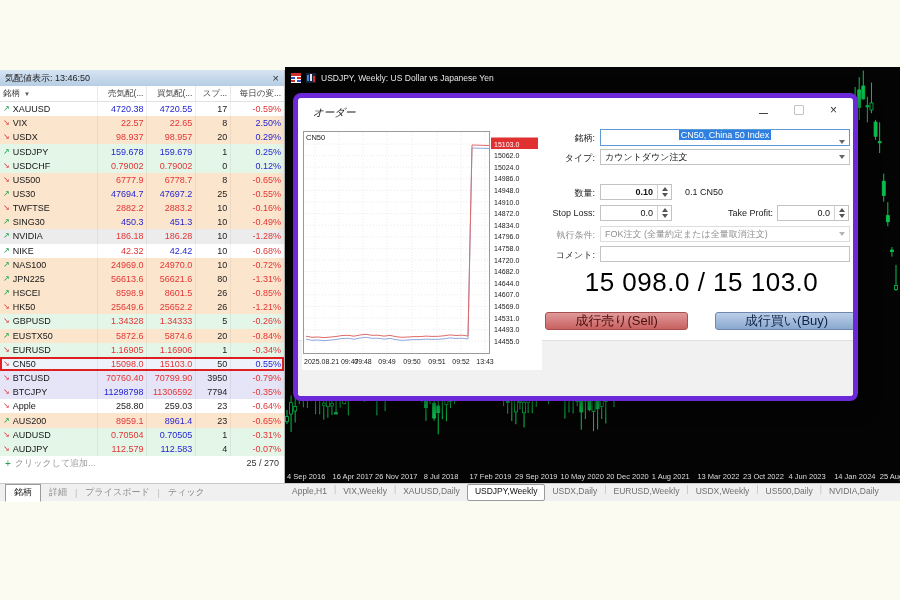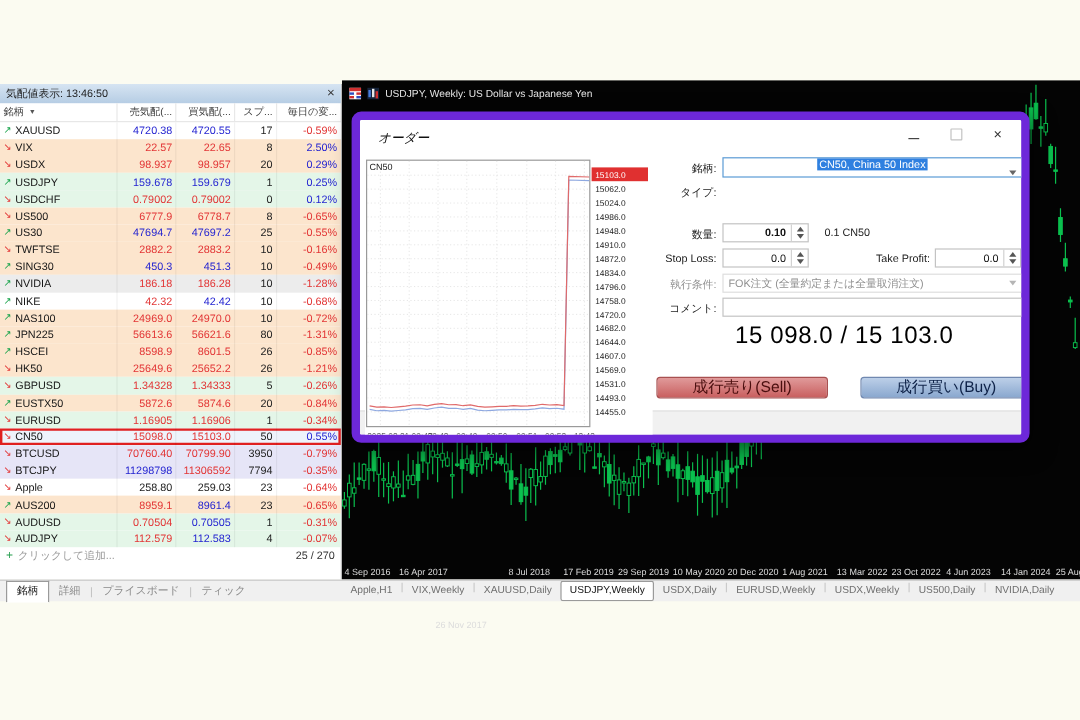--- a/index.html
+++ b/index.html
@@ -43,21 +43,21 @@
   .bg-sel{background:var(--selected_row_bg,#eef3fb);box-shadow:inset 0 0 0 2px var(--selected_row_border,#e02020);}
   .mw-add{display:flex;height:15px;align-items:center;padding:0 5px;font-size:9px;color:#9a9a9a;}
   .plus{color:#2aa052;margin-right:4px;font-size:10px;}
   .count{margin-left:auto;color:#333;}
   .mw-tabs{position:absolute;left:0;top:483px;width:285px;height:17px;background:#f0f0f0;border-top:1px solid #c9c9c9;
     display:flex;align-items:center;font-size:9px;color:#8a8a8a;}
   .mtab{padding:2px 8px;white-space:nowrap;}
   .mtab.active{background:#fff;border:1px solid #9a9a9a;border-bottom:1px solid #fff;color:#222;margin-left:5px;padding:1px 8px 2px;}
 
   
-  .dlg{position:absolute;left:293px;top:93px;width:565px;height:276px;background:#fff;border:7px solid #6d28d9;
+  .dlg{position:absolute;left:293px;top:93px;width:565px;height:308px;background:#fff;border:5px solid #6d28d9;
     border-radius:8px;box-shadow:3px 6px 18px rgba(0,0,0,0.5);overflow:hidden;box-sizing:border-box;}
   .dlg-title{position:absolute;left:15px;top:8px;font-size:10.5px;font-style:italic;color:#111;z-index:3;}
   .dlg-controls{position:absolute;right:16px;top:6px;display:flex;gap:26px;align-items:center;z-index:3;}
   .ctl-min{width:9px;height:1px;background:#444;margin-top:6px;}
   .ctl-max{width:8px;height:8px;border:1px solid #c2c2c2;border-radius:1px;}
   .ctl-close{font-size:12px;color:#333;line-height:1;}
   svg.mini{position:absolute;left:4px;top:32px;width:240px;height:240px;z-index:2;}
   .dlg-footer{position:absolute;left:0;right:0;top:242px;bottom:0;background:#f1f1f1;border-top:1px solid #e0e0e0;z-index:1;}
   .fl{position:absolute;left:201px;width:96px;text-align:right;font-size:9px;color:#222;z-index:2;white-space:nowrap;}
   .fl.gray{color:#8f8f8f;}
@@ -77,21 +77,21 @@
   .combo .chev,.fillbox .chev{margin-left:auto;}
   .chev{width:0;height:0;border-left:3.5px solid transparent;border-right:3.5px solid transparent;border-top:4px solid #666;}
   .chev.gray{border-top-color:#b5b5b5;}
   .grayv{color:#8f8f8f;white-space:nowrap;overflow:hidden;}
   .hint{position:absolute;left:387px;top:89px;font-size:9px;color:#222;z-index:2;}
   .spin .sval{flex:1;text-align:right;padding-right:4px;}
   .sval.bold{font-weight:bold;}
   .sbtns{width:13px;height:100%;border-left:1px solid #d2d2d2;display:flex;flex-direction:column;align-items:center;justify-content:space-evenly;}
   .sup{width:0;height:0;border-left:3px solid transparent;border-right:3px solid transparent;border-bottom:4px solid #555;}
   .sdn{width:0;height:0;border-left:3px solid transparent;border-right:3px solid transparent;border-top:4px solid #555;}
-  .bigprice{position:absolute;left:247px;top:169px;width:313px;text-align:center;font-size:20px;color:#000;z-index:2;letter-spacing:0.5px;}
+  .bigprice{position:absolute;left:247px;top:169px;width:313px;text-align:center;font-size:26px;color:#000;z-index:2;letter-spacing:0.5px;}
   .btn{position:absolute;top:214px;width:143px;height:18px;border-radius:3px;display:flex;align-items:center;justify-content:center;
     font-size:13px;z-index:2;box-sizing:border-box;}
   .btn.sell{left:247px;background:linear-gradient(#e09a9a,var(--sell_button,#c96060));border:1px solid #a85050;color:#4a0e0e;}
   .btn.buy{left:417px;background:linear-gradient(#bccfe8,var(--buy_button,#8aa8cf));border:1px solid #7088b0;color:#0e2248;}
 </style>
 </head>
 <body>
 
 <div class="canvas">
 
@@ -411,21 +411,21 @@
         <rect x="0" y="0" width="10" height="10" fill="#16233a"></rect>
         <rect x="1" y="2" width="2" height="6" fill="#4a7fe0"></rect>
         <rect x="4" y="1" width="2" height="7" fill="#e8e8e8"></rect>
         <rect x="7" y="3" width="2" height="6" fill="#d03030"></rect>
       </svg>
       <span>USDJPY, Weekly:  US Dollar vs Japanese Yen</span>
     </div>
     <div class="dates" id="dates">
         <span style="left: 2px;">4 Sep 2016</span>
         <span style="left: 47.6px;">16 Apr 2017</span>
-        <span style="left: 78px; margin-top: 44px;">26 Nov 2017</span>
+        <span style="left: 90px;">26 Nov 2017</span>
         <span style="left: 138.8px;">8 Jul 2018</span>
         <span style="left: 184.4px;">17 Feb 2019</span>
         <span style="left: 230px;">29 Sep 2019</span>
         <span style="left: 275.6px;">10 May 2020</span>
         <span style="left: 321.2px;">20 Dec 2020</span>
         <span style="left: 366.8px;">1 Aug 2021</span>
         <span style="left: 412.4px;">13 Mar 2022</span>
         <span style="left: 458px;">23 Oct 2022</span>
         <span style="left: 503.6px;">4 Jun 2023</span>
         <span style="left: 549.2px;">14 Jan 2024</span>
@@ -797,20 +797,24 @@
         <text y="234" font-size="7" fill="#1a1a1a" font-family="Liberation Sans, DejaVu Sans, sans-serif" x="183" text-anchor="middle">13:43</text>
       </svg>
 
     <span class="fl l1">銘柄:</span>
     <div class="combo focus f1">
       <span class="selhl">CN50, China 50 Index</span>
       <span class="chev"></span>
     </div>
 
     <span class="fl l2">タイプ:</span>
+    <div class="combo f2">
+      <span>カウントダウン注文</span>
+      <span class="chev"></span>
+    </div>
 
     <span class="fl l3">数量:</span>
     <div class="spin f3">
       <span class="sval bold">0.10</span>
       <span class="sbtns">
           <i class="sup"></i>
           <i class="sdn"></i>
         </span>
     </div>
     <span class="hint">0.1 CN50</span>

